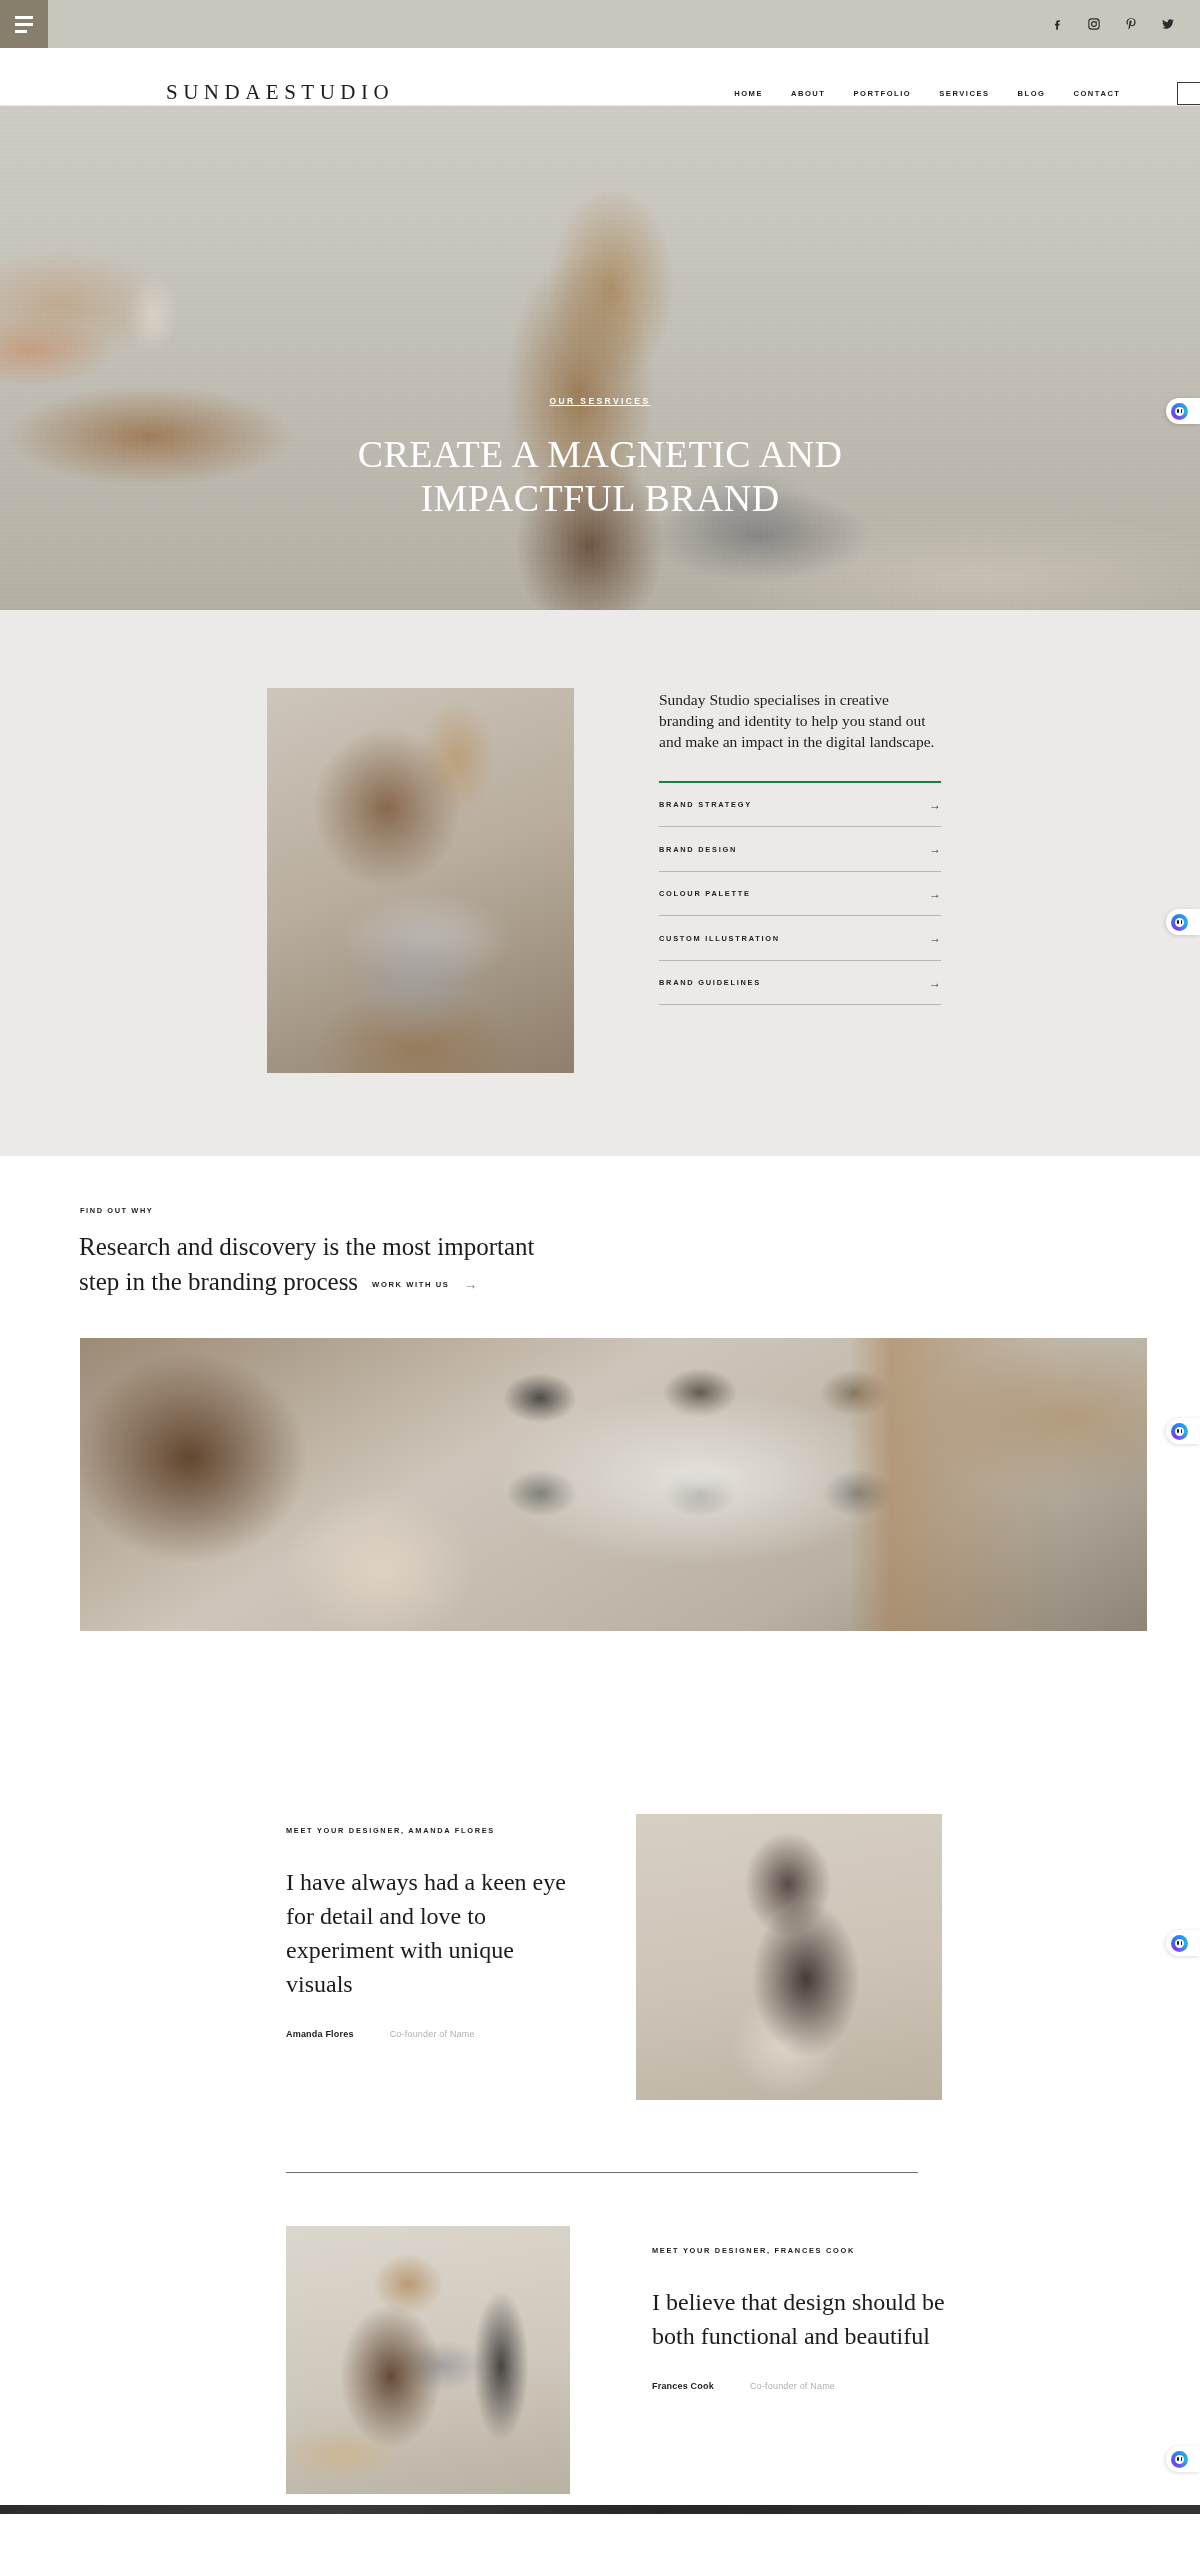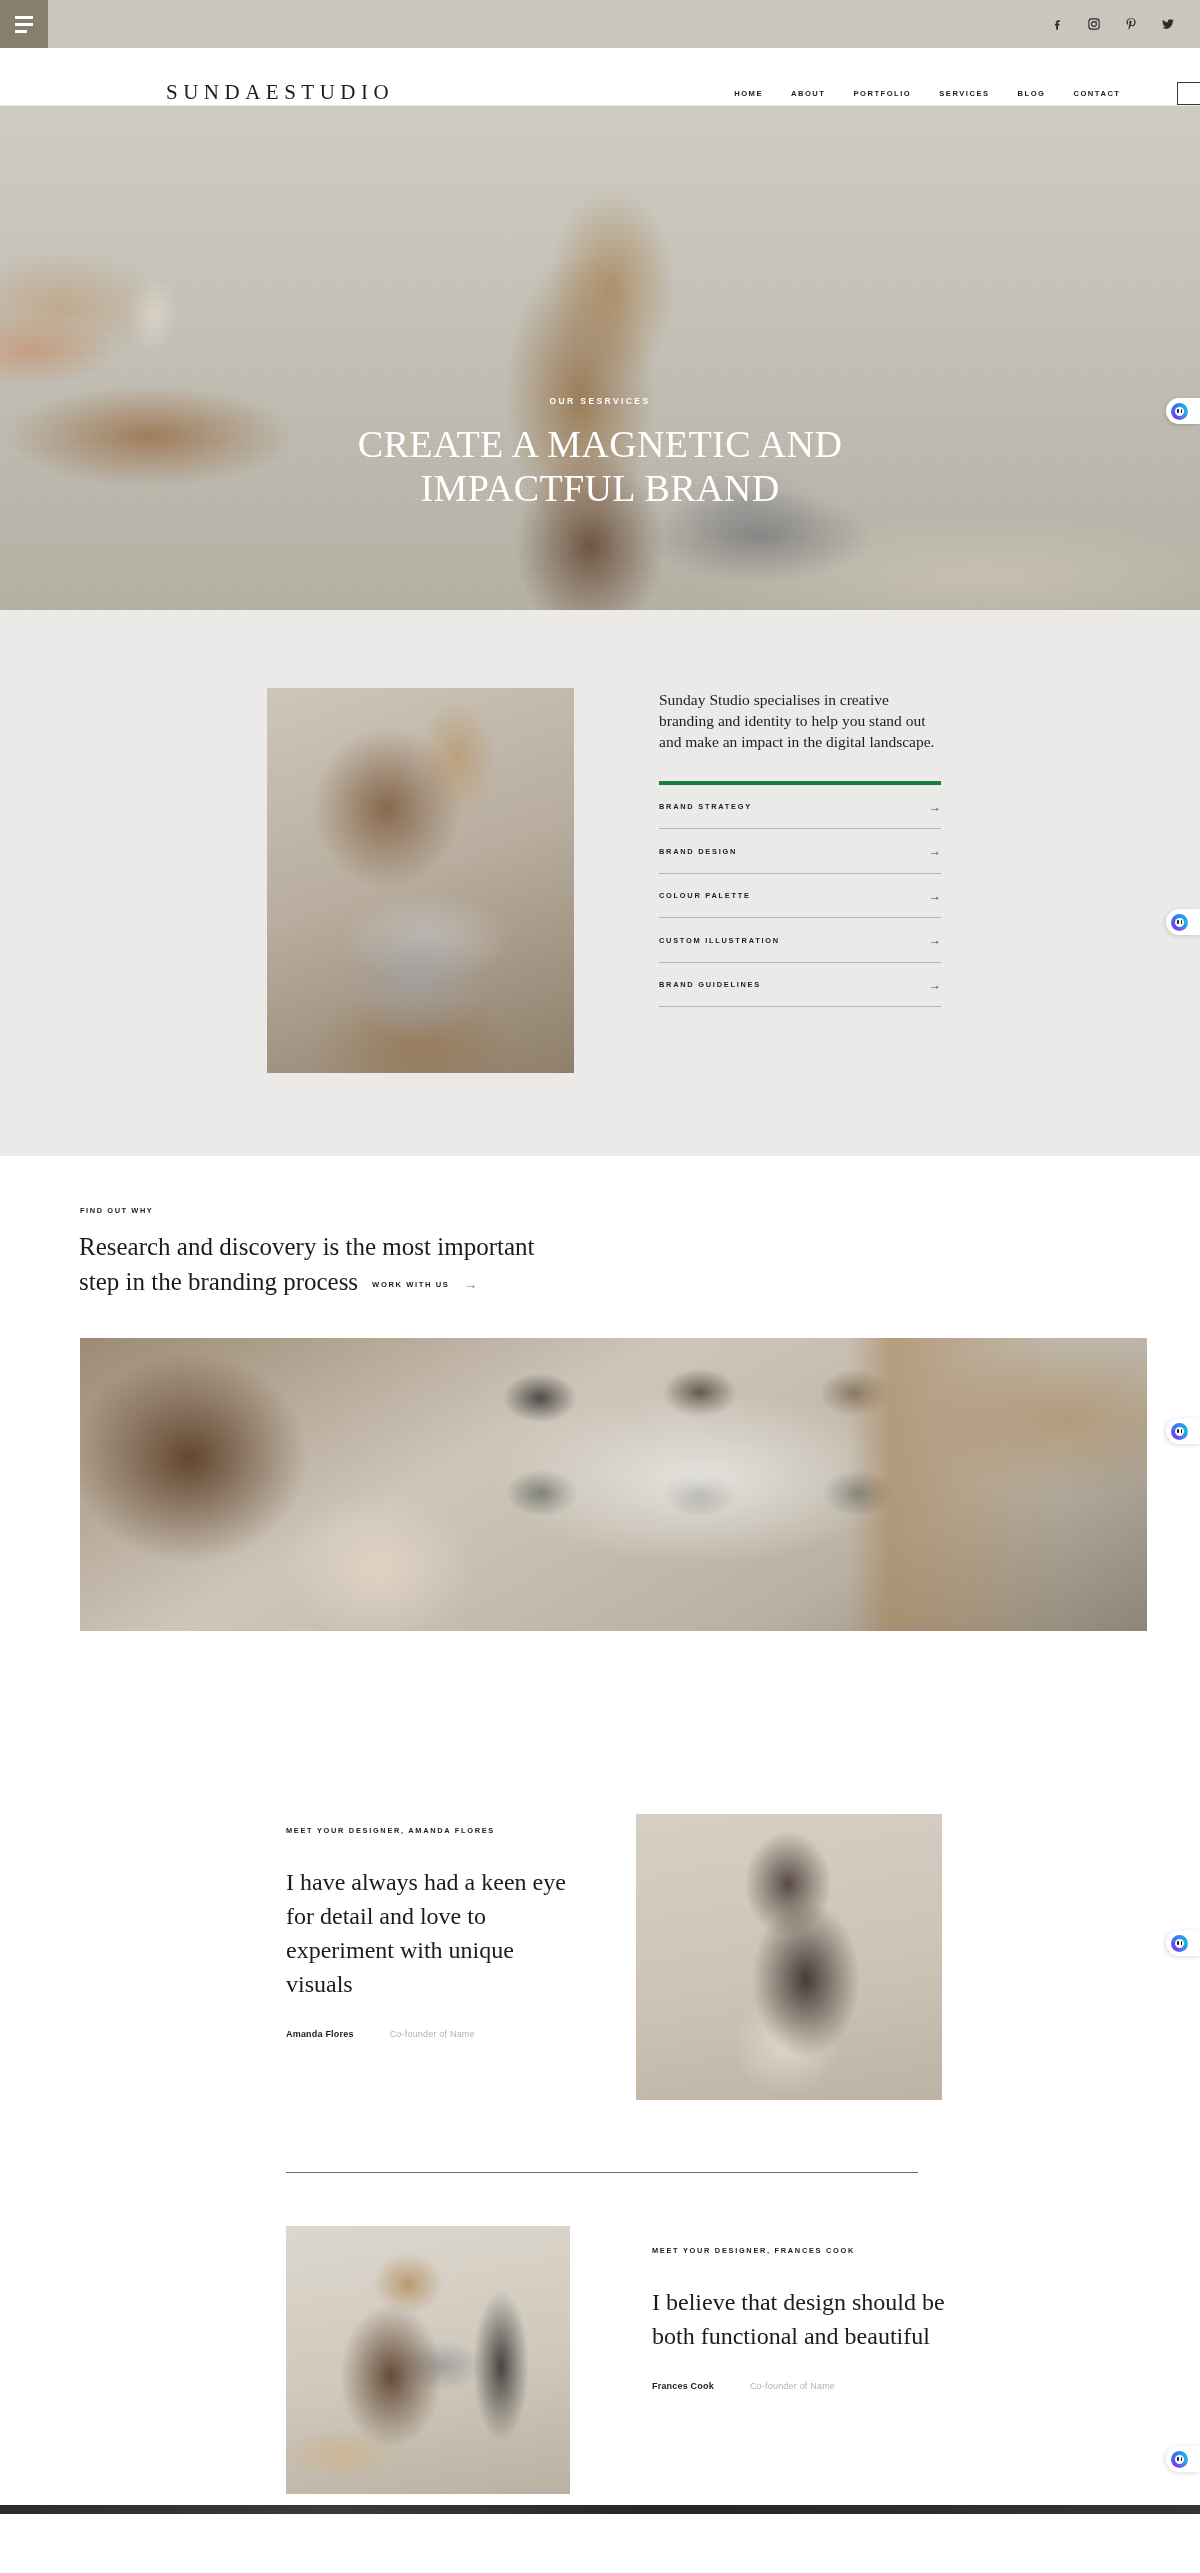--- a/index.html
+++ b/index.html
@@ -141,21 +141,22 @@
     top: 290px;
     left: 0; right: 0;
     text-align: center;
     color: #ffffff;
   }
   .hero-eyebrow {
     font-size: 8.5px;
     letter-spacing: 2.4px;
     font-weight: 700;
     text-transform: uppercase;
-    margin-bottom: 16px;
+    margin-bottom: 26px;
+    text-decoration: underline;
   }
   .hero-title {
     font-family: "Liberation Serif", serif;
     font-size: 38px;
     line-height: 1.16;
     font-weight: 400;
     letter-spacing: 0.4px;
   }
 
   
@@ -182,21 +183,21 @@
     left: 659px; top: 80px;
     width: 282px;
   }
   .services-lede {
     font-family: "Liberation Serif", serif;
     font-size: 15.5px;
     line-height: 1.35;
     color: #1d1d1d;
     margin-bottom: 28px;
   }
-  .service-list { border-top: 4px solid #15803d; }
+  .service-list { border-top: 2px solid #15803d; }
   .service-row {
     border-bottom: 1px solid #b8b6b2;
     height: 44.5px;
     display: flex;
     align-items: center;
     justify-content: space-between;
     cursor: pointer;
   }
   .service-label {
     font-size: 7.4px;

